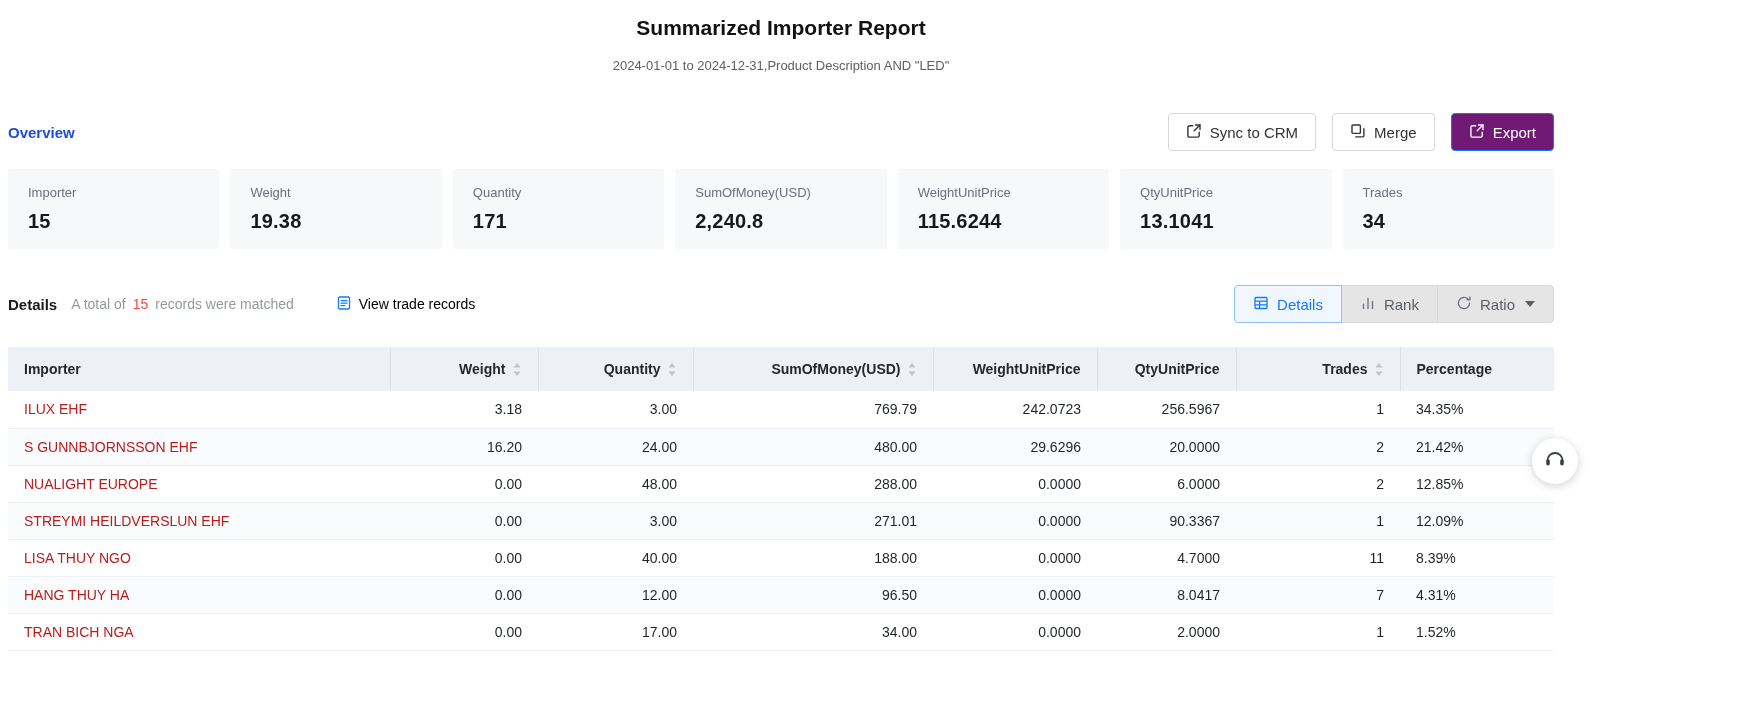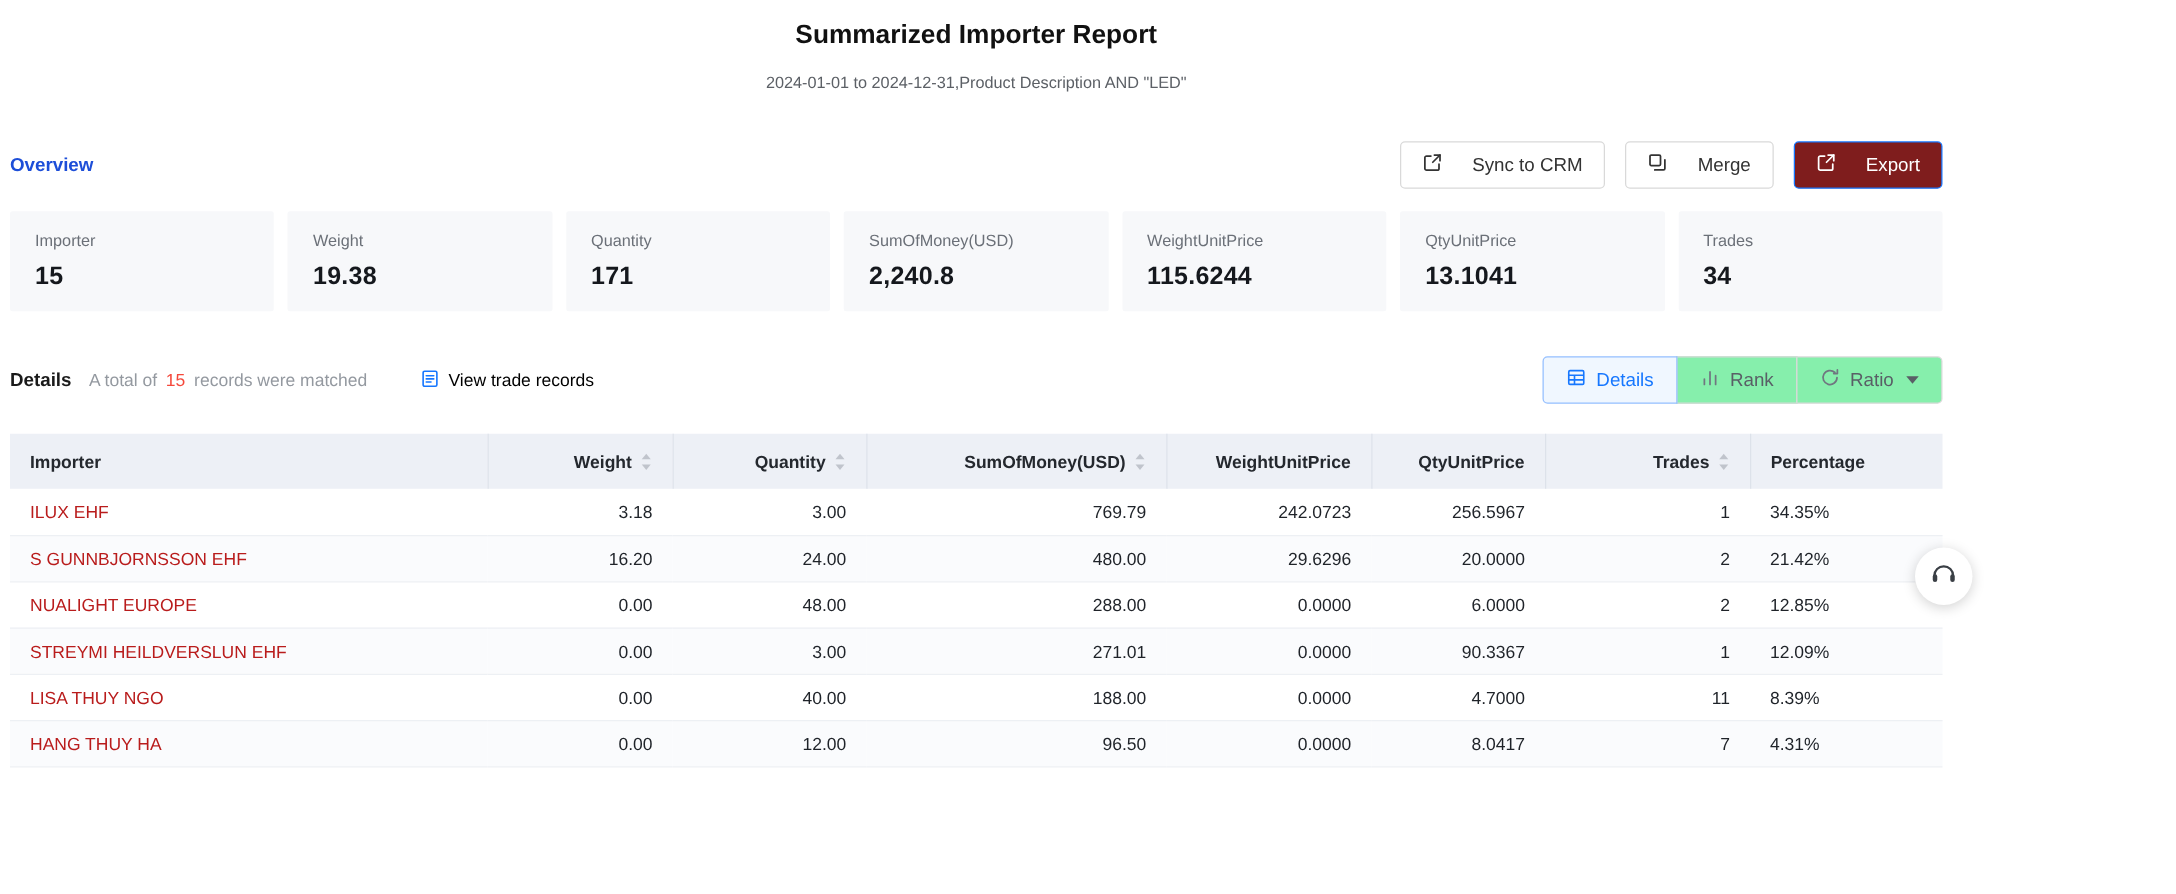--- a/index.html
+++ b/index.html
@@ -15,27 +15,27 @@
 
   
   .title { text-align:center; font-size:21px; font-weight:700; color:#111; }
   .subtitle { text-align:center; font-size:13px; color:#5c6066; margin-top:18px; }
 
   
   .overview-bar { display:flex; justify-content:space-between; align-items:center; margin-top:40px; }
   .section-heading { font-size:15px; font-weight:700; color:#1d4ed8; }
   .actions { display:flex; gap:16px; }
   .btn {
-    display:inline-flex; align-items:center; gap:24px;
+    display:inline-flex; align-items:center; gap:8px;
     height:38px; padding:0 17px;
     border:1px solid #d9d9d9; border-radius:4px;
     background:#fff; font-size:15px; color:#333;
     cursor:pointer; font-family:inherit; white-space:nowrap;
   }
-  .btn.primary { background:#7f1d1d; border-color:#1677ff; color:#fff; }
+  .btn.primary { background:#701a75; border-color:#1677ff; color:#fff; }
 
   
   .cards { display:flex; gap:11px; margin-top:18px; }
   .card { flex:1; background:#f7f8fa; border-radius:2px; padding:16px 20px; }
   .card-label { font-size:13px; color:#6b7078; }
   .card-value { font-size:20px; font-weight:700; color:#15181d; margin-top:10px; letter-spacing:.2px; }
 
   
   .details-bar { display:flex; justify-content:space-between; align-items:center; margin-top:36px; }
   .details-left { display:flex; align-items:center; font-size:14px; }
@@ -43,21 +43,21 @@
   .muted { color:#9499a0; }
   .count-red { color:#f5483b; margin:0 7px; }
   .link {
     color:#000000; display:inline-flex; align-items:center; gap:7px;
     margin-left:42px; cursor:pointer; font-size:14px;justify-content:space-between;
   }
   .seg-group { display:flex; }
   .seg {
     display:inline-flex; align-items:center; gap:8px;
     height:38px; padding:0 18px;
-    border:1px solid #d9d9d9; background:#86efac;
+    border:1px solid #d9d9d9; background:#e5e5e5;
     color:#595f66; font-size:15px; cursor:pointer; font-family:inherit;
   }
   .seg + .seg { margin-left:-1px; }
   .seg:first-child { border-radius:4px 0 0 4px; }
   .seg:last-child { border-radius:0 4px 4px 0; }
   .seg.active { color:#1677ff; background:#f0f7ff; border-color:#94bfff; position:relative; z-index:1; }
   .caret { width:0; height:0; border-left:5px solid transparent; border-right:5px solid transparent; border-top:6px solid #595f66; margin-left:2px; }
 
   
   table { width:100%; border-collapse:collapse; margin-top:24px; font-size:14px; table-layout:fixed; }
@@ -330,20 +330,30 @@
           <tr>
             <td><span class="importer-link">HANG THUY HA</span></td>
             <td class="num">0.00</td>
             <td class="num">12.00</td>
             <td class="num">96.50</td>
             <td class="num">0.0000</td>
             <td class="num">8.0417</td>
             <td class="num">7</td>
             <td class="">4.31%</td>
           </tr>
+          <tr>
+            <td><span class="importer-link">TRAN BICH NGA</span></td>
+            <td class="num">0.00</td>
+            <td class="num">17.00</td>
+            <td class="num">34.00</td>
+            <td class="num">0.0000</td>
+            <td class="num">2.0000</td>
+            <td class="num">1</td>
+            <td class="">1.52%</td>
+          </tr>
         </tbody>
     </table>
 
   </div>
 
   <div class="float-help">
     <span>
       <svg width="24" height="24" viewBox="0 0 24 24" fill="none" stroke="#3a3f45" stroke-width="1.8">
           <path d="M4.5 13.5a7.5 7.5 0 0 1 15 0" stroke-linecap="round"></path>
           <rect x="3.2" y="12.3" width="3.6" height="6.2" rx="1.8" fill="#3a3f45" stroke="none"></rect>

